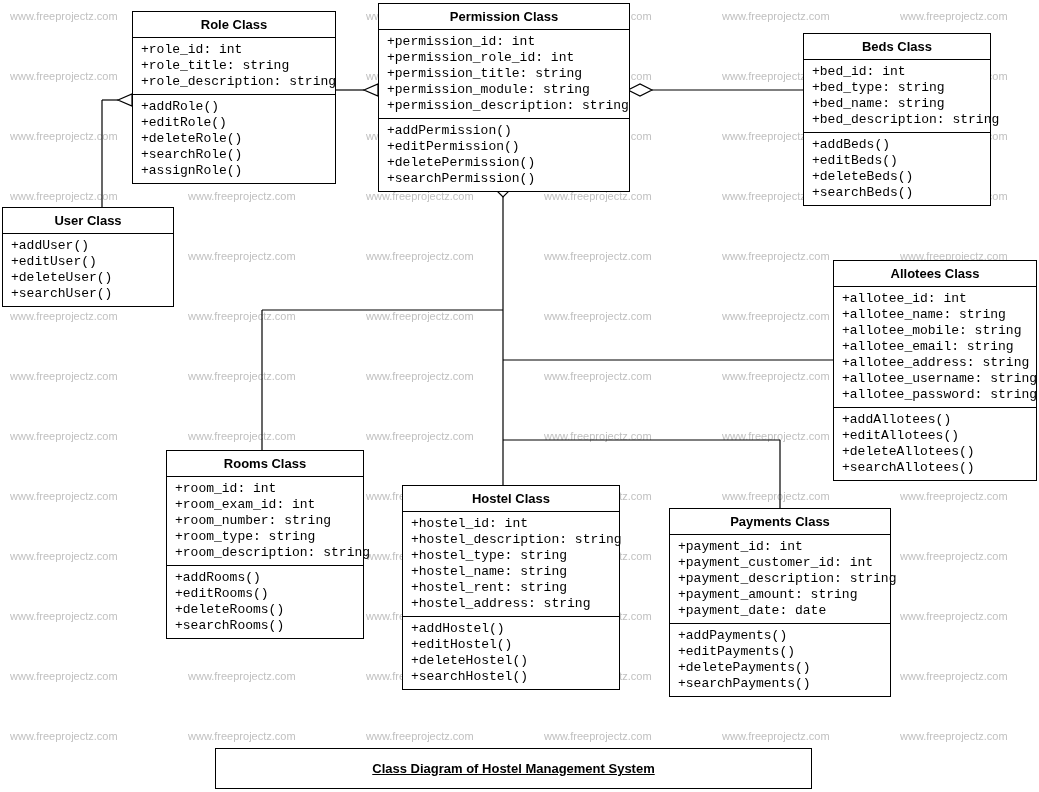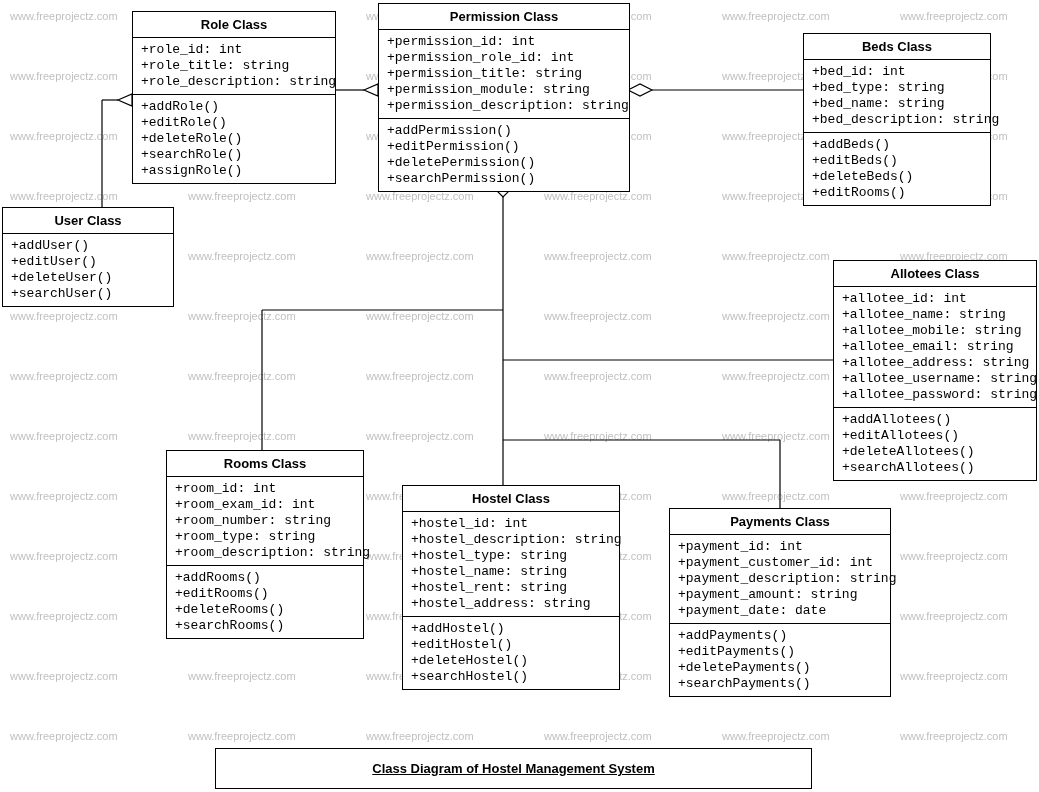--- a/index.html
+++ b/index.html
@@ -201,21 +201,21 @@
 
 <div class="class-box" style="left:803px; top:5px; width:186px;margin-top:28px;">
   <div class="class-head">Beds Class</div>
   <div class="class-attrs">+bed_id: int
 +bed_type: string
 +bed_name: string
 +bed_description: string</div>
   <div class="class-ops">+addBeds()
 +editBeds()
 +deleteBeds()
-+editRooms()</div>
++searchBeds()</div>
 </div>
 
 <div class="class-box" style="left:2px; top:207px; width:170px;">
   <div class="class-head">User Class</div>
   <div class="class-ops">+addUser()
 +editUser()
 +deleteUser()
 +searchUser()</div>
 </div>
 

